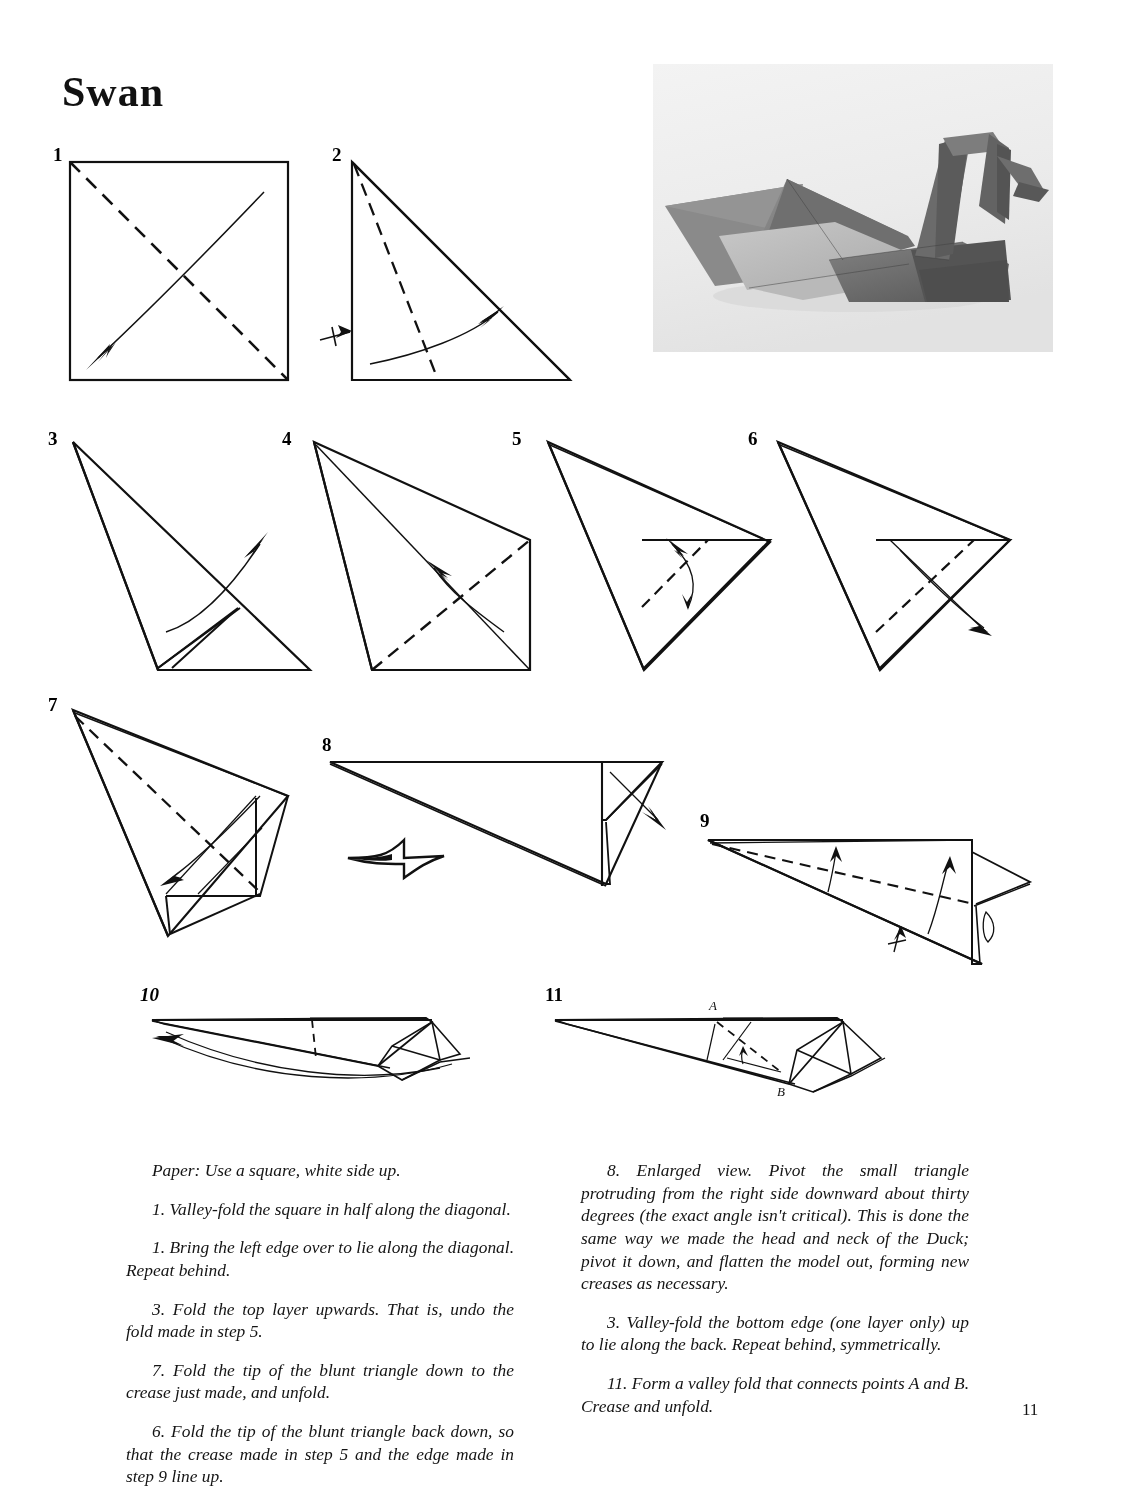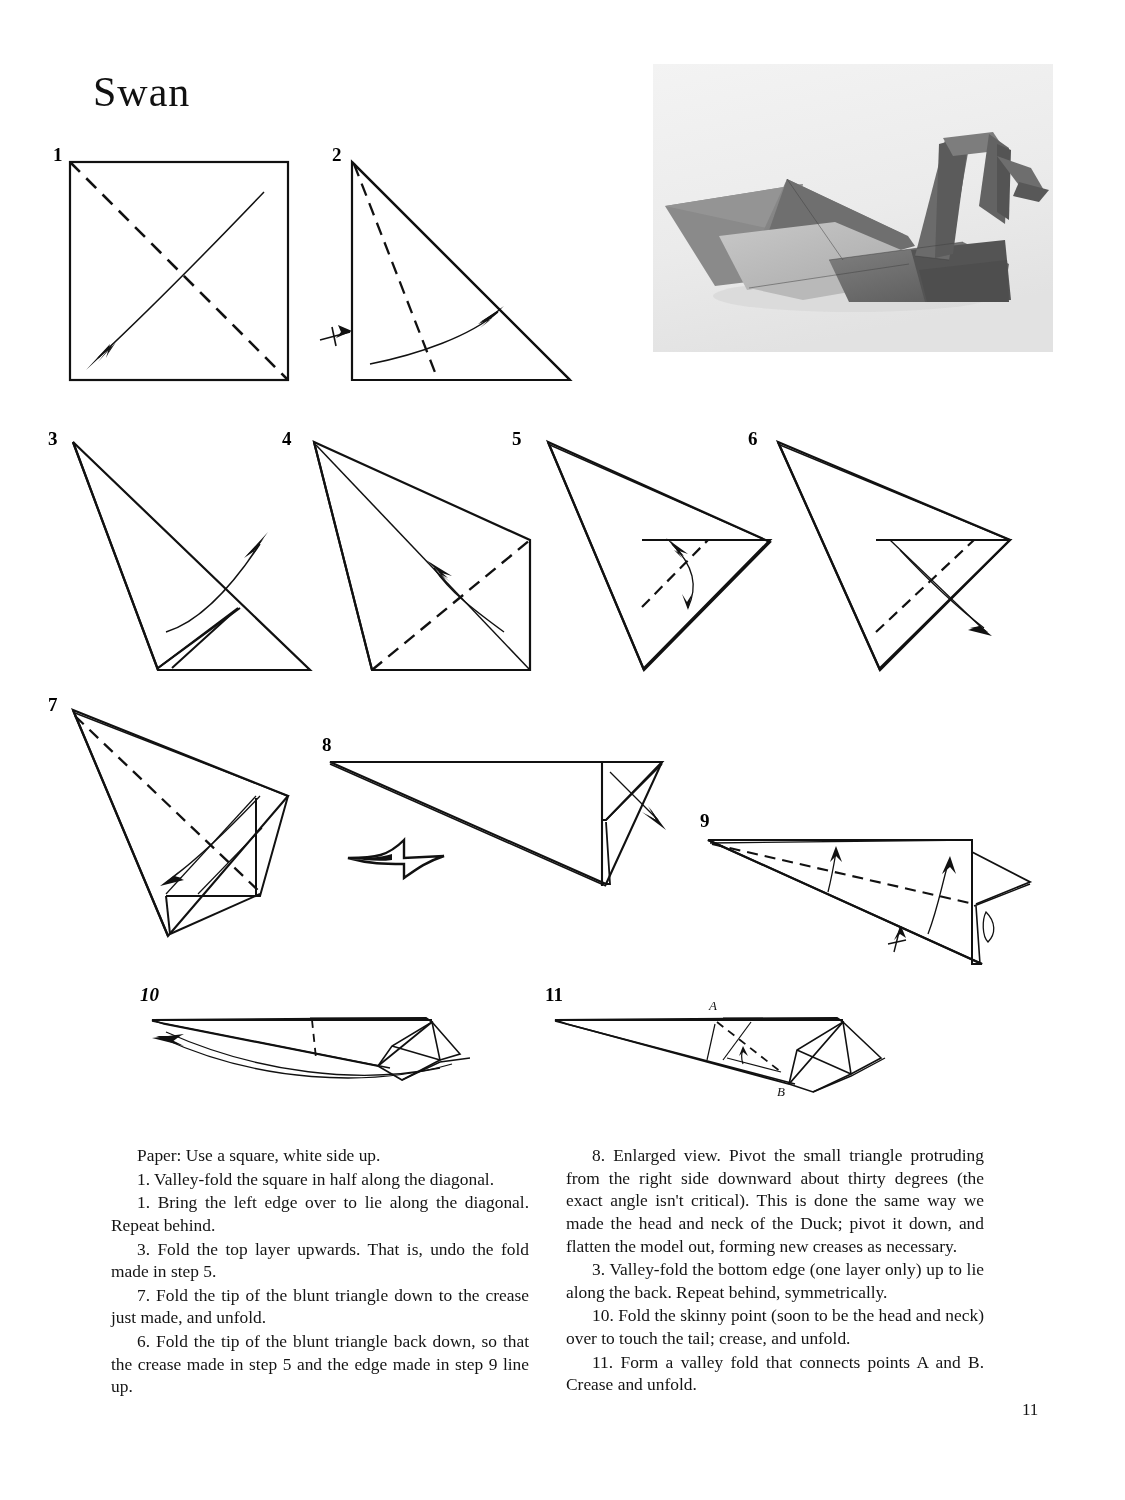--- a/index.html
+++ b/index.html
@@ -9,24 +9,23 @@
     font-family:"Liberation Serif","DejaVu Serif",serif;
     color:#111;
     position:relative;
     overflow:hidden;
   }
   .page{position:absolute;inset:0;}
 
   
   #page-title{
     position:absolute;left:62px;top:68px;
-    font-size:42px;letter-spacing:1px;font-weight:400;
+    font-size:42px;letter-spacing:1px;font-weight:700;
     font-family:"Liberation Serif","DejaVu Serif",serif;
     color:#111;
-    margin-left:31px;
   }
 
   
   #swan-photo{
     position:absolute;left:653px;top:64px;width:400px;height:288px;
     background:#ececec;
     overflow:hidden;
   }
   #swan-photo svg{display:block;width:100%;height:100%;}
 
@@ -42,21 +41,21 @@
   
   .col{
     position:absolute;top:1143px;width:420px;
     font-size:17.4px;line-height:1.30;
     text-align:justify;
     font-family:"Liberation Serif","DejaVu Serif",serif;
     color:#141414;
   }
   #instructions-left{left:110px;}
   #instructions-right{left:565px;}
-  .col p{margin:1px;text-indent:26px;}
+  .col p{margin:16px;text-indent:26px;font-style:italic;}
 
   #page-number{
     position:absolute;left:1022px;top:1400px;
     font-size:17px;color:#141414;
     font-family:"Liberation Serif","DejaVu Serif",serif;
   }
 </style>
 </head>
 <body>
 
@@ -334,19 +333,18 @@
     <p>1. Valley-fold the square in half along the diagonal.</p>
     <p>1. Bring the left edge over to lie along the diagonal. Repeat behind.</p>
     <p>3. Fold the top layer upwards. That is, undo the fold made in step 5.</p>
     <p>7. Fold the tip of the blunt triangle down to the crease just made, and unfold.</p>
     <p>6. Fold the tip of the blunt triangle back down, so that the crease made in step 5 and the edge made in step 9 line up.</p>
   </div>
 
   <div class="col" id="instructions-right">
     <p>8. Enlarged view. Pivot the small triangle protruding from the right side downward about thirty degrees (the exact angle isn't critical). This is done the same way we made the head and neck of the Duck; pivot it down, and flatten the model out, forming new creases as necessary.</p>
     <p>3. Valley-fold the bottom edge (one layer only) up to lie along the back. Repeat behind, symmetrically.</p>
-    <p>10. Fold the skinny point (soon to be the head and neck) over to touch the tail; crease, and unfold.</p>
     <p>11. Form a valley fold that connects points A and B. Crease and unfold.</p>
   </div>
 
   <div id="page-number">11</div>
 
 </div>
 
 </body></html>

